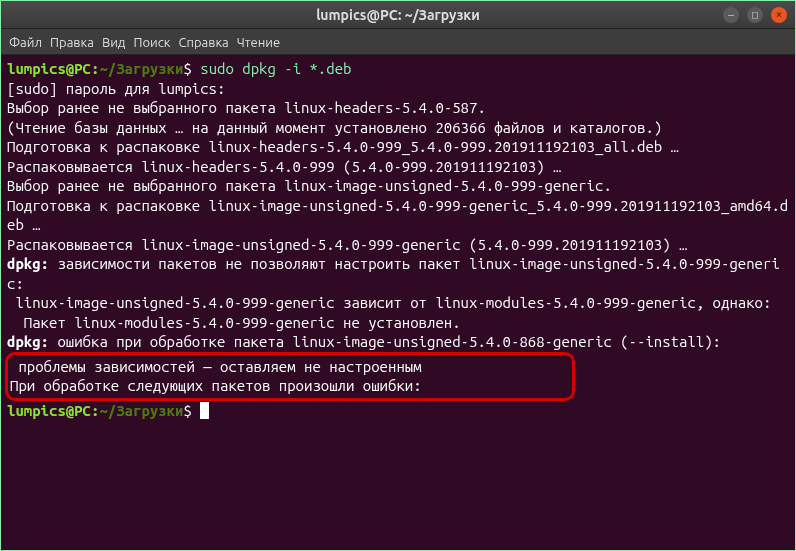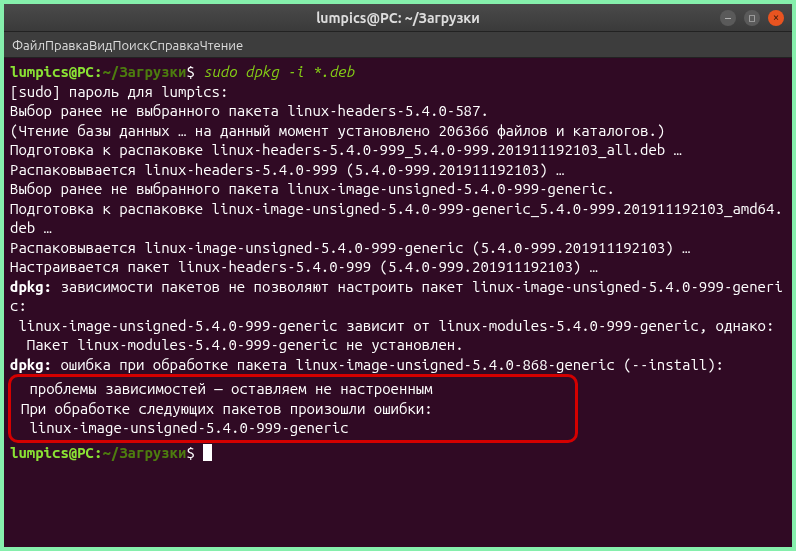--- a/index.html
+++ b/index.html
@@ -11,21 +11,21 @@
       background: #000;
       font-family: monospace;
       width: 796px;
       height: 551px;
       overflow: hidden;
     }
     .window {
       width: 100%;
       height: 100%;
       background: #000;
-      border: 4px solid #86efac;
+      border: 1px solid #86efac;
     }
     .titlebar {
       background: linear-gradient(to bottom, #4a4a4a, #3a3a3a);
       height: 28px;
       display: flex;
       align-items: center;
       justify-content: center;
       position: relative;
       border-bottom: 1px solid #222;
     }
@@ -53,21 +53,21 @@
     }
     .win-min { background: #5a5a5a; color: #ccc; }
     .win-max { background: #5a5a5a; color: #ccc; }
     .win-close { background: #e95420; color: #3a1a0a; }
     .menubar {
       background: #3d3d3d;
       height: 26px;
       display: flex;
       align-items: center;
       padding: 0 8px;
-      gap: 0;
+      gap: 8px;
       border-bottom: 1px solid #222;
     }
     .menu-item {
       color: #ddd;
       font-family: Ubuntu, sans-serif;
       font-size: 13px;
       cursor: pointer;
     }
     .terminal-content {
       background: #300a24;
@@ -76,26 +76,26 @@
       font-size: 15px;
       line-height: 1.3;
       color: #fff;
       height: calc(100% - 54px);
       overflow: hidden;
     }
     .line { white-space: pre-wrap; word-break: break-all; }
     .prompt-user { color: #8ae234; font-weight: bold; margin-top: 24px; }
     .prompt-path { color: #4d7c0f; font-weight: bold; }
     .prompt-dollar { color: #fff; }
-    .cmd { color: #84cc16; font-style: italic; }
+    .cmd { color: #86efac; }
     .bold { font-weight: bold; }
     .highlight-box {
       border: 3px solid #d40000;
       border-radius: 10px;
-      padding: 2px 10px;
+      padding: 2px 2px;
       margin: 0 -2px;
       display: inline-block;
       width: 570px;
     }
     .cursor {
       display: inline-block;
       width: 9px;
       height: 17px;
       background: #fff;
       vertical-align: text-bottom;
@@ -124,26 +124,24 @@
   <div class="terminal-content">
     <div class="line"><span class="prompt-user">lumpics@PC</span><span class="prompt-user">:</span><span class="prompt-path">~/Загрузки</span><span class="prompt-dollar">$</span> <span class="cmd">sudo dpkg -i *.deb</span></div>
     <div class="line">[sudo] пароль для lumpics:</div>
     <div class="line">Выбор ранее не выбранного пакета linux-headers-5.4.0-587.</div>
     <div class="line">(Чтение базы данных … на данный момент установлено 206366 файлов и каталогов.)</div>
     <div class="line">Подготовка к распаковке linux-headers-5.4.0-999_5.4.0-999.201911192103_all.deb …</div>
     <div class="line">Распаковывается linux-headers-5.4.0-999 (5.4.0-999.201911192103) …</div>
     <div class="line">Выбор ранее не выбранного пакета linux-image-unsigned-5.4.0-999-generic.</div>
     <div class="line">Подготовка к распаковке linux-image-unsigned-5.4.0-999-generic_5.4.0-999.201911192103_amd64.deb …</div>
     <div class="line">Распаковывается linux-image-unsigned-5.4.0-999-generic (5.4.0-999.201911192103) …</div>
-    <div class="line">Настраивается пакет linux-headers-5.4.0-999 (5.4.0-999.201911192103) …</div>
     <div class="line"><span class="bold">dpkg:</span><span> зависимости пакетов не позволяют настроить пакет linux-image-unsigned-5.4.0-999-generic:</span></div>
     <div class="line"> linux-image-unsigned-5.4.0-999-generic зависит от linux-modules-5.4.0-999-generic, однако:</div>
     <div class="line">  Пакет linux-modules-5.4.0-999-generic не установлен.</div>
     <div class="line"></div>
     <div class="line"><span class="bold">dpkg:</span><span> ошибка при обработке пакета linux-image-unsigned-5.4.0-868-generic (--install):</span></div>
     <div class="highlight-box">
       <div class="line"> проблемы зависимостей — оставляем не настроенным</div>
       <div class="line">При обработке следующих пакетов произошли ошибки:</div>
-      <div class="line"> linux-image-unsigned-5.4.0-999-generic</div>
     </div>
     <div class="line"><span class="prompt-user">lumpics@PC</span><span class="prompt-user">:</span><span class="prompt-path">~/Загрузки</span><span class="prompt-dollar">$</span> <span class="cursor"></span></div>
   </div>
 </div>
 
 </body></html>

